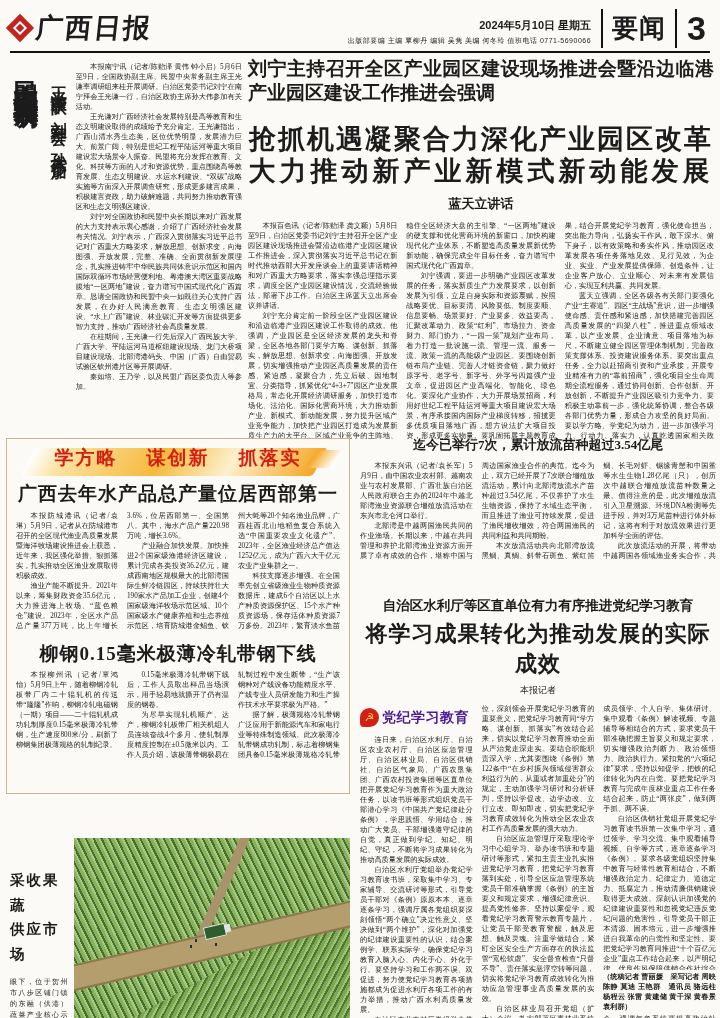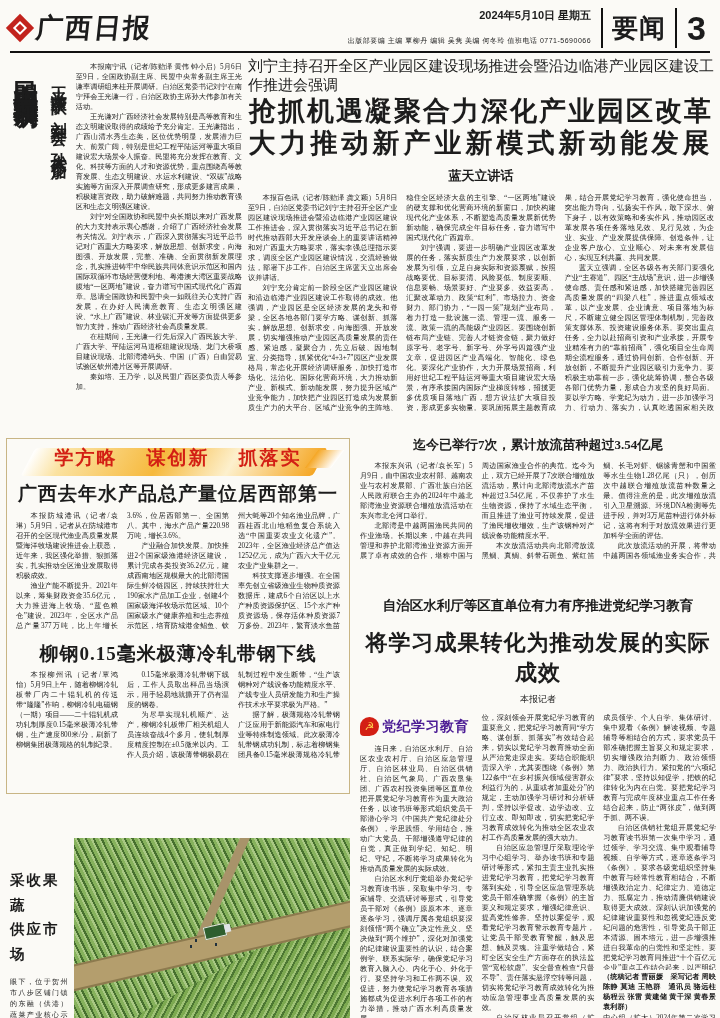--- a/index.html
+++ b/index.html
@@ -8,21 +8,21 @@
         font-family:"Liberation Serif","DejaVu Serif",serif;color:#1c1c1c;}
   .sans{font-family:"Liberation Sans","DejaVu Sans",sans-serif;}
 
   
   .masthead{position:absolute;left:10px;right:10px;top:6px;height:42px;display:flex;align-items:flex-end;justify-content:space-between;}
   .logo{display:flex;align-items:center;gap:6px;margin-bottom:2px;}
   .logo-diamond{width:20px;height:20px;background:#c2231d;transform:rotate(45deg);position:relative;flex:0 0 auto;}
   .logo-diamond::after{content:"";position:absolute;inset:5px;border:2px solid #fff;}
   .logo-text{font-size:27px;font-weight:bold;letter-spacing:2px;transform:skewX(-6deg);}
   .mast-right{display:flex;align-items:stretch;gap:10px;}
-  .mast-meta{display:flex;flex-direction:column;justify-content:flex-end;align-items:flex-end;gap:13px;padding-bottom:2px;}
+  .mast-meta{display:flex;flex-direction:column;justify-content:flex-end;align-items:flex-end;gap:3px;padding-bottom:2px;}
   .mast-date{font-size:11px;font-weight:bold;font-family:"Liberation Sans","DejaVu Sans",sans-serif;}
   .mast-staff{font-size:7px;color:#222;font-family:"Liberation Sans","DejaVu Sans",sans-serif;letter-spacing:.5px;}
   .section-box{display:flex;align-items:center;}
   .vbar{width:2px;background:#111;align-self:stretch;}
   .section-name{font-size:26px;font-weight:900;padding:2px 9px;letter-spacing:1px;}
   .page-num{font-size:34px;font-weight:900;padding:0 4px 0 10px;font-family:"Liberation Sans","DejaVu Sans",sans-serif;}
   .mast-rule{position:absolute;left:10px;right:10px;top:51px;border-top:2.5px solid #111;}
 
   
   .bp{margin:0;text-indent:2em;text-align:justify;}
@@ -32,22 +32,22 @@
   
   .left-article{position:absolute;left:10px;top:62px;width:232px;height:361px;display:flex;gap:7px;}
   .v-head{writing-mode:vertical-rl;text-orientation:upright;font-size:25px;font-weight:900;letter-spacing:2px;line-height:1.3;
           font-family:"Liberation Sans","DejaVu Sans",sans-serif;height:100%;}
   .v-sub{writing-mode:vertical-rl;text-orientation:upright;font-size:16px;font-weight:700;letter-spacing:3px;line-height:1.2;
          padding-top:12px;height:100%;}
   .left-body{flex:1;height:100%;}
 
   
   .lead-article{position:absolute;left:248px;top:57px;width:466px;}
-  .lead-kicker{font-size:15px;font-weight:normal;line-height:1.25;text-align:justify;}
-  .lead-h1{font-size:27px;font-weight:900;letter-spacing:2px;text-align:center;line-height:1.22;margin-top:0;}
+  .lead-kicker{font-size:19px;font-weight:bold;line-height:1.25;text-align:justify;}
+  .lead-h1{font-size:27px;font-weight:900;letter-spacing:2px;text-align:center;line-height:1.22;margin-top:18px;}
   .lead-h2{font-size:27px;font-weight:900;letter-spacing:4px;text-align:center;line-height:1.22;}
   .lead-deck{font-size:13px;font-weight:bold;text-align:center;margin:7px 0 8px;}
   .lead-body{height:228px;}
 
   
   .mid-box{position:absolute;left:6px;top:438px;width:344px;height:356px;border:1px solid #c8b585;box-sizing:border-box;padding:6px 9px;}
   .banner{position:relative;height:34px;margin:0 6px 4px;}
   .banner-swoosh{position:absolute;left:6px;right:14px;top:3px;bottom:3px;background:linear-gradient(93deg,#fff 0%,#fbe2a0 12%,#f6b93d 45%,#fdf0cd 70%,#f5a623 100%);
                  transform:skewX(-28deg);border-radius:3px;}
   .banner-swoosh::after{content:"";position:absolute;right:-16px;top:2px;bottom:8px;width:26px;background:linear-gradient(90deg,#f5a623,#fff);transform:skewX(-12deg);}
@@ -61,21 +61,21 @@
 
   
   .release-article{position:absolute;left:360px;top:431px;width:356px;}
   .rel-head{font-size:22px;font-weight:bold;text-align:center;letter-spacing:2px;}
   .rel-sub{font-size:13px;font-weight:bold;text-align:center;margin-top:5px;}
   .rel-body{height:104px;margin-top:7px;column-count:3;column-gap:9px;}
 
   
   .disc-article{position:absolute;left:360px;top:597px;width:356px;height:415px;}
   .disc-kicker{font-size:13.5px;font-weight:bold;text-align:center;font-family:"Liberation Sans","DejaVu Sans",sans-serif;}
-  .disc-head{font-size:22px;font-weight:bold;text-align:center;letter-spacing:1px;margin-top:13px;}
+  .disc-head{font-size:22px;font-weight:bold;text-align:center;letter-spacing:1px;margin-top:4px;}
   .disc-byline{font-size:9px;text-align:center;margin:5px 0 7px;}
   .disc-body{position:relative;height:343px;column-count:3;column-gap:9px;}
   .badge{break-inside:avoid;display:flex;align-items:center;gap:3px;height:24px;margin:1px 0 6px;}
   .badge-flame{width:19px;height:19px;background:#d31f14;border-radius:50% 50% 50% 4px;display:flex;align-items:center;justify-content:center;
                color:#ffd34d;font-size:11px;flex:0 0 auto;}
   .badge-label{font-size:14px;font-weight:900;color:#4c1d95;font-family:"Liberation Sans","DejaVu Sans",sans-serif;letter-spacing:.5px;}
   .disc-credits{position:absolute;right:0;bottom:0;width:113px;background:#fbfaf6;font-size:7.2px;line-height:10px;font-weight:bold;text-align:justify;padding-top:2px;}
 
   
   .photo-feature{position:absolute;left:10px;top:830px;width:340px;height:212px;}
@@ -165,21 +165,21 @@
         <p class="bp">0.15毫米极薄冷轧带钢下线后，工作人员取出样品当场演示，用手轻易地就撕开了仍有温度的钢卷。</p>
         <p class="bp">为尽早实现轧机顺产、达产，柳钢冷轧板带厂相关机组人员连续奋战4个多月，使轧制厚度精度控制在±0.5微米以内。工作人员介绍，该极薄带钢极易在轧制过程中发生断带，“生产该钢种对产线设备功能精度水平、产线专业人员研发能力和生产操作技术水平要求极为严格。”</p>
         <p class="bp">据了解，极薄规格冷轧带钢广泛应用于新能源汽车和家电行业等特殊制造领域。此次极薄冷轧带钢成功轧制，标志着柳钢集团具备0.15毫米极薄规格冷轧带钢生产能力，为下一步推进产品结构优化升级迈出了坚实步伐。</p>
       </div>
   </section>
 
   <section class="release-article">
     <div class="rel-sub">迄今已举行7次，累计放流苗种超过3.54亿尾</div>
     <div class="rel-body btxt">
         <p class="bp">本报东兴讯（记者/袁长军）5月9日，由中国农业农村部、越南农业与农村发展部、广西壮族自治区人民政府联合主办的2024年中越北部湾渔业资源联合增殖放流活动在东兴市北仑河口举行。</p>
-        <p class="bp">北部湾是中越两国渔民共同的作业渔场。长期以来，中越在共同管理和养护北部湾渔业资源方面开展了卓有成效的合作，堪称中国与周边国家渔业合作的典范。迄今为止，双方已经开展了7次联合增殖放流活动，累计向北部湾放流水产苗种超过3.54亿尾，不仅养护了水生生物资源，保持了水域生态平衡，而且推进了渔业可持续发展，促进了渔民增收增效，生产该钢种对产线设备功能精度水平。</p>
+        <p class="bp">北部湾是中越两国渔民共同的作业渔场。长期以来，中越在共同管理和养护北部湾渔业资源方面开展了卓有成效的合作，堪称中国与周边国家渔业合作的典范。迄今为止，双方已经开展了7次联合增殖放流活动，累计向北部湾放流水产苗种超过3.54亿尾，不仅养护了水生生物资源，保持了水域生态平衡，而且推进了渔业可持续发展，促进了渔民增收增效，符合两国渔民的共同利益和共同期盼。</p>
         <p class="bp">本次放流活动共向北部湾放流黑鲷、真鲷、斜带石斑鱼、紫红笛鲷、长毛对虾、锯缘青蟹和中国鲎等水生生物1.28亿尾（只），创历次中越联合增殖放流苗种数量之最。值得注意的是，此次增殖放流引入卫星溯源、环境DNA检测等先进手段，并对3万尾苗种进行体外标记，这将有利于对放流效果进行更加科学全面的评估。</p>
         <p class="bp">此次放流活动的开展，将带动中越两国各领域渔业务实合作，共同提升区域渔业可持续发展水平。</p>
       </div>
   </section>
 
   <section class="disc-article">
     <div class="disc-kicker">自治区水利厅等区直单位有力有序推进党纪学习教育</div>
     <div class="disc-head">将学习成果转化为推动发展的实际成效</div>
     <div class="disc-byline">本报记者</div>
     <div class="disc-body btxt">

